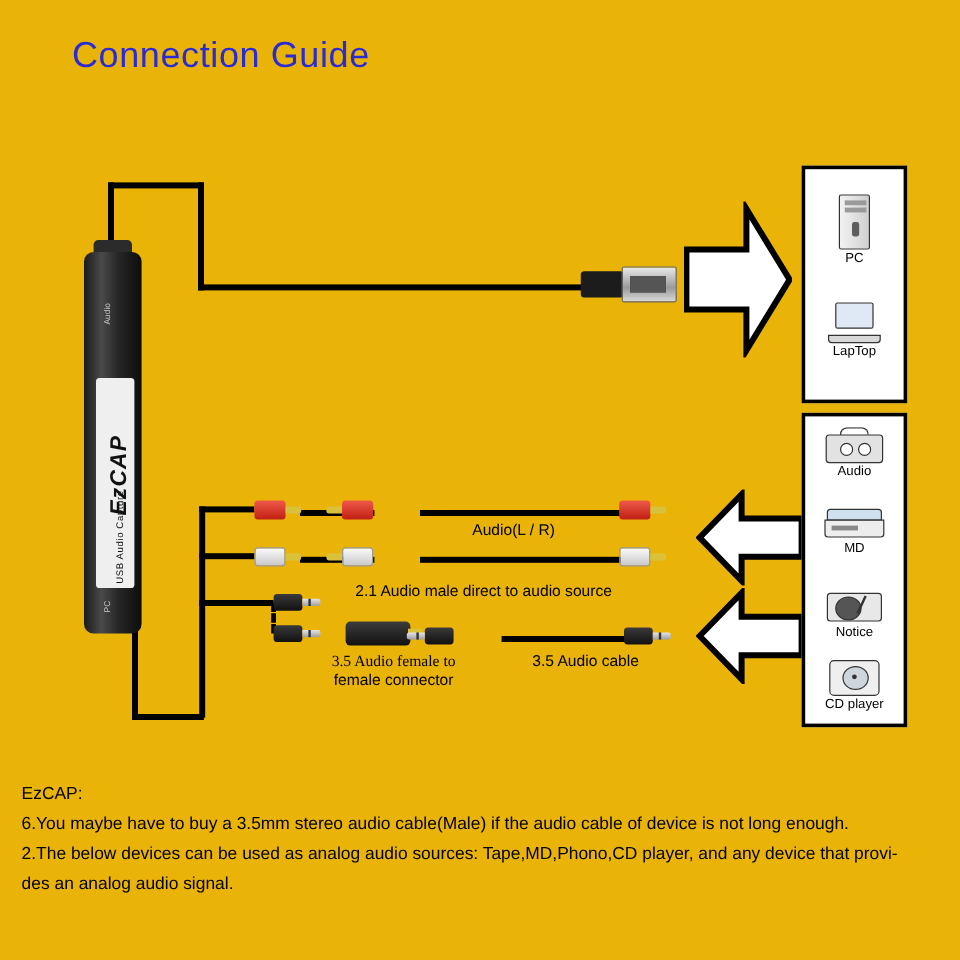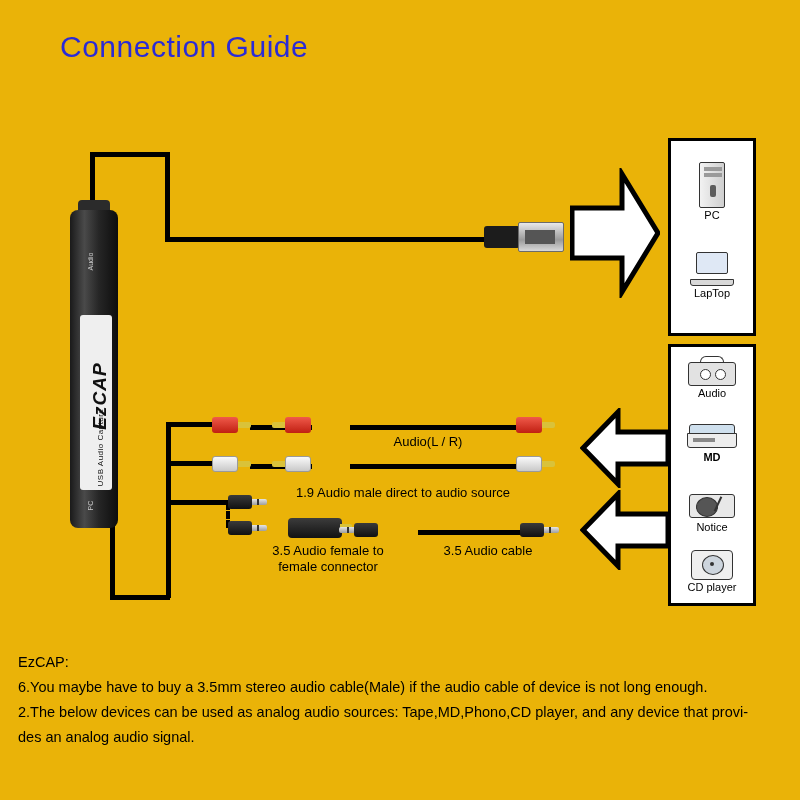--- a/index.html
+++ b/index.html
@@ -392,21 +392,21 @@
   <div class="item" style="left:668px; top:356px;">
     <div class="tape">
       <div class="handle"></div>
       <div class="body"></div>
       <div class="sp1"></div>
       <div class="sp2"></div>
     </div>
     <div class="item-label">Audio</div>
   </div>
 
-  <div class="item" style="left:668px; top:424px;font-weight:bold;">
+  <div class="item" style="left:668px; top:424px;">
     <div class="md">
       <div class="top"></div>
       <div class="bot"></div>
       <div class="slot"></div>
     </div>
     <div class="item-label">MD</div>
   </div>
 
   <div class="item" style="left:668px; top:488px;">
     <div class="phono">
@@ -471,23 +471,23 @@
     <div class="body"></div>
     <div class="pin"></div>
   </div>
   <div class="jack" style="left:520px; top:523px;">
     <div class="body"></div>
     <div class="pin"></div>
   </div>
 
   <div class="cap" style="left:348px; top:434px; width:160px;">Audio(L / R)</div>
 
-  <div class="cap" style="left:268px; top:485px; width:270px;">1.9 Audio male direct to audio source</div>
-
-  <div class="cap" style="left:258px; top:543px; width:140px;">3.5 Audio female to</div>
+  <div class="cap" style="left:268px; top:485px; width:270px;">2.1 Audio male direct to audio source</div>
+
+  <div class="cap" style="left:258px; top:543px; width:140px;font-family:Liberation Serif, serif;">3.5 Audio female to</div>
   <div class="cap" style="left:258px; top:559px; width:140px;">female connector</div>
 
   <div class="cap" style="left:398px; top:543px; width:180px;">3.5 Audio cable</div>
 
   <div class="notice">
     <div>EzCAP:</div>
     <div>6.You maybe have to buy a 3.5mm stereo audio cable(Male) if the audio cable of device is not long enough.</div>
     <div>2.The below devices can be used as analog audio sources: Tape,MD,Phono,CD player, and any device that provi-</div>
     <div>des an analog audio signal.</div>
   </div>

